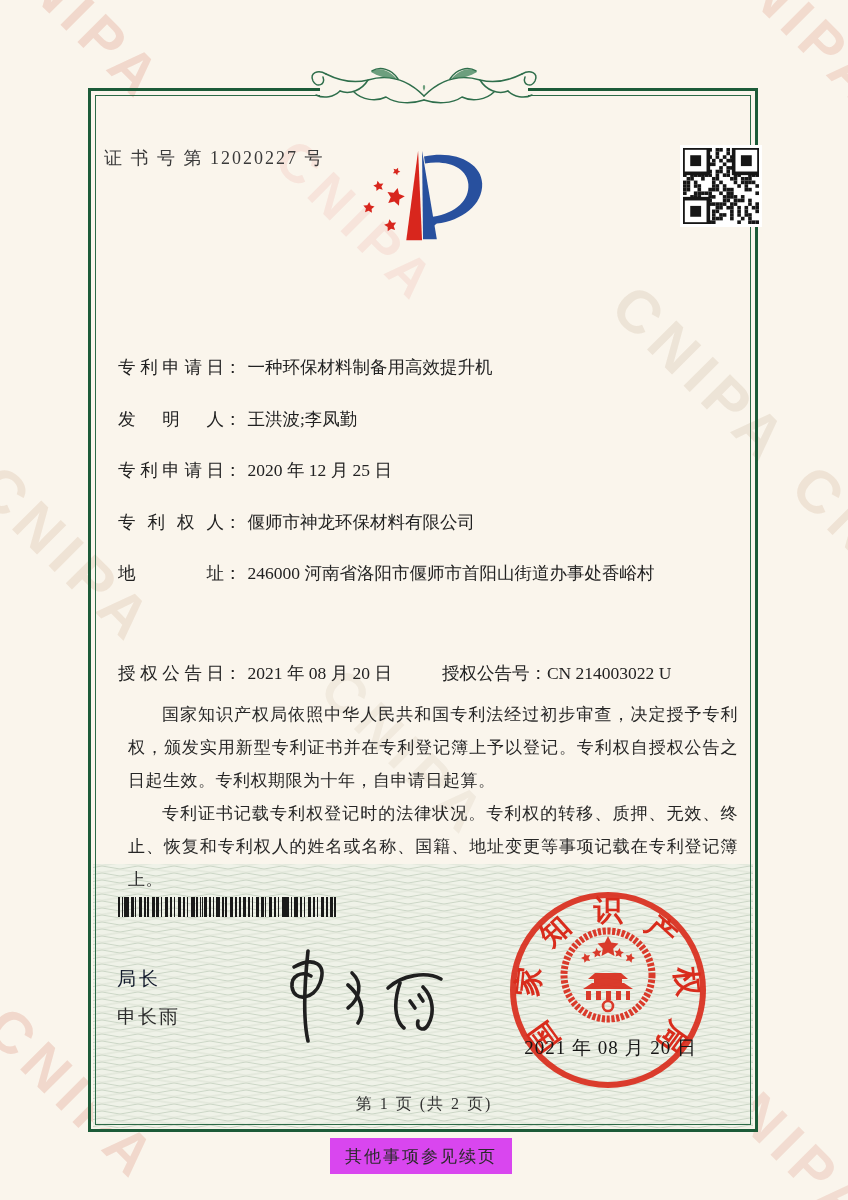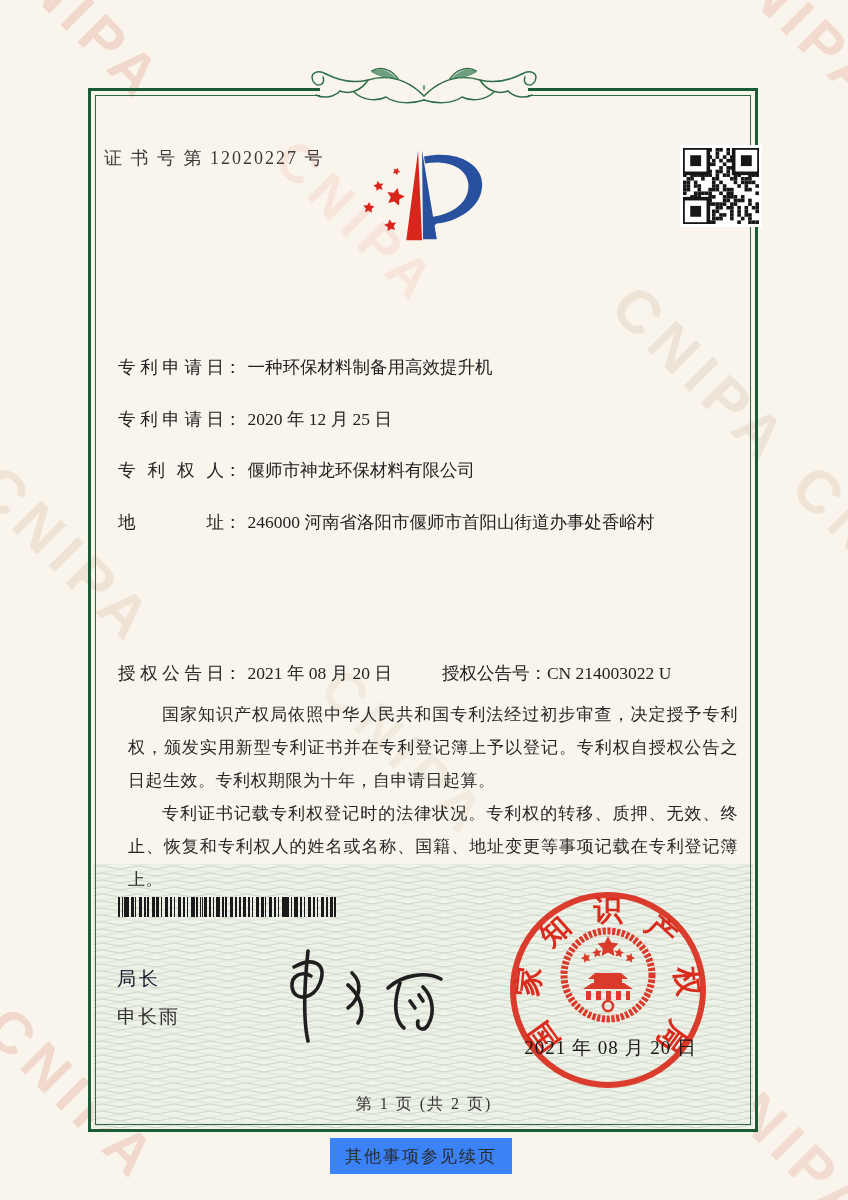--- a/index.html
+++ b/index.html
@@ -80,21 +80,21 @@
   .seal { position:absolute; left:505px; top:887px; width:206px; height:206px; z-index:5; }
   .seal-char { font-size:29px; font-weight:700; fill:#d92c1c;
                font-family:"Liberation Serif","DejaVu Serif",serif; }
   .seal-date { position:absolute; left:518px; top:1035px; width:185px; text-align:center;
                font-size:19px; color:#161616; letter-spacing:1px; z-index:6; }
 
   
   .page-footer { position:absolute; left:0; top:1094px; width:848px; text-align:center;
                  font-size:16px; letter-spacing:2px; color:#333; z-index:5; }
   .continuation-box { position:absolute; left:330px; top:1138px; width:182px; height:36px;
-                 background:#3b82f6; z-index:5; display:flex; align-items:center;
+                 background:#d946ef; z-index:5; display:flex; align-items:center;
                  justify-content:center; }
   .continuation-box span { font-size:17px; letter-spacing:2px; color:#2a2a2a; }
 </style>
 </head>
 <body>
 
 <div class="page">
 
   <span class="wm wm1">CNIPA</span>
   <span class="wm wm2">CNIPA</span>
@@ -325,20 +325,23 @@
         <rect x="7.238095238095238" y="57.904761904761905" width="10.857142857142858" height="10.857142857142858" fill="#161616"></rect>
       </svg>
   </div>
 
 
   <div class="fields">
     <div class="field-row">
       <span class="field-label">专利申请日</span><span class="field-colon">：</span><span>一种环保材料制备用高效提升机</span>
     </div>
     <div class="field-row">
+      <span class="field-label">发明人</span><span class="field-colon">：</span><span>王洪波;李凤勤</span>
+    </div>
+    <div class="field-row">
       <span class="field-label">专利申请日</span><span class="field-colon">：</span><span>2020 年 12 月 25 日</span>
     </div>
     <div class="field-row">
       <span class="field-label">专利权人</span><span class="field-colon">：</span><span>偃师市神龙环保材料有限公司</span>
     </div>
     <div class="field-row">
       <span class="field-label">地址</span><span class="field-colon">：</span><span>246000 河南省洛阳市偃师市首阳山街道办事处香峪村</span>
     </div>
   </div>
 

